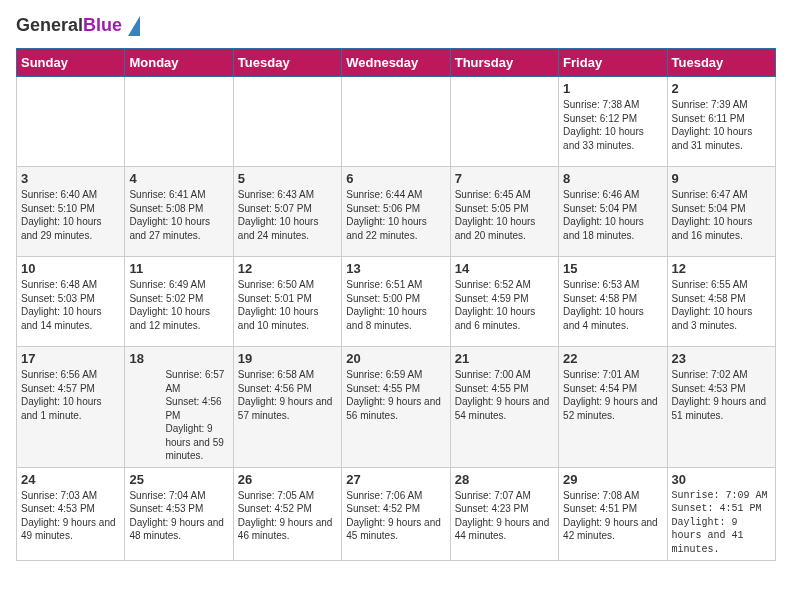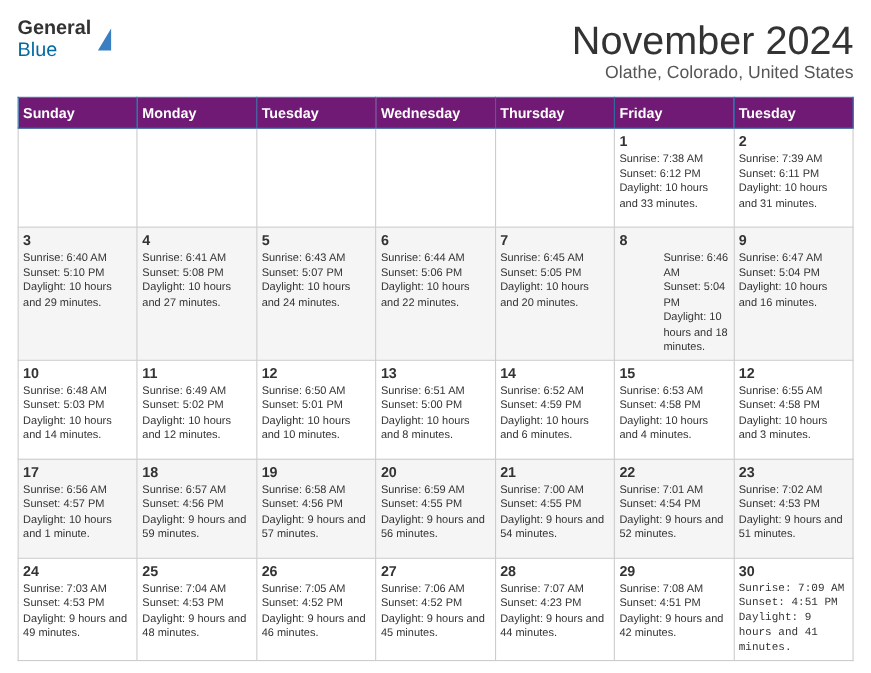--- a/index.html
+++ b/index.html
@@ -16,32 +16,32 @@
       justify-content: space-between;
       margin-bottom: 12px;
     }
     .logo {
       display: flex;
       align-items: center;
       gap: 4px;
     }
     .logo-text {
       display: flex;
-      flex-direction: column;
+      flex-direction: row;
       line-height: 1.1;
     }
     .logo-general {
       font-size: 18px;
       font-weight: bold;
       color: #333;
     }
     .logo-blue {
       font-size: 18px;
-      font-weight: normal;
-      color: #0369a1;
+      font-weight: bold;
+      color: #a21caf;
     }
     .logo-icon {
       width: 0;
       height: 0;
       border-left: 12px solid transparent;
       border-bottom: 20px solid #3a7fc1;
       margin-left: 2px;
     }
     .title-section {
       text-align: right;
@@ -53,21 +53,21 @@
     }
     .subtitle {
       font-size: 16px;
       color: #555;
     }
     .calendar {
       width: 100%;
       border-collapse: collapse;
     }
     .calendar thead tr {
-      background-color: #701a75;
+      background-color: #be185d;
     }
     .calendar thead th {
       color: #fff;
       font-size: 13px;
       font-weight: bold;
       padding: 6px 4px;
       text-align: left;
       border: 1px solid #2e6da4;
       width: calc(100% / 7);
     }
@@ -105,24 +105,20 @@
 </head>
 <body>
 
 <div class="header">
   <div class="logo">
     <div class="logo-text">
       <span class="logo-general">General</span>
       <span class="logo-blue">Blue</span>
     </div>
     <div class="logo-icon"></div>
-  </div>
-  <div class="title-section">
-    <div class="main-title">November 2024</div>
-    <div class="subtitle">Olathe, Colorado, United States</div>
   </div>
 </div>
 
 <table class="calendar">
   <thead>
     <tr>
     <th>Sunday</th>
         <th>Monday</th>
         <th>Tuesday</th>
         <th>Wednesday</th>
@@ -177,21 +173,21 @@
 Daylight: 10 hours and 22 minutes.</div>
         </td>
         <td>
           <span class="day-num">7</span>
           <div class="day-info" style="white-space: pre-line;">Sunrise: 6:45 AM
 Sunset: 5:05 PM
 Daylight: 10 hours and 20 minutes.</div>
         </td>
         <td>
           <span class="day-num">8</span>
-          <div class="day-info" style="white-space: pre-line; margin-left: 40px;">Sunrise: 6:46 AM
+          <div class="day-info" style="white-space: pre-line;">Sunrise: 6:46 AM
 Sunset: 5:04 PM
 Daylight: 10 hours and 18 minutes.</div>
         </td>
         <td>
           <span class="day-num">9</span>
           <div class="day-info" style="white-space: pre-line;">Sunrise: 6:47 AM
 Sunset: 5:04 PM
 Daylight: 10 hours and 16 minutes.</div>
         </td>
       </tr>
@@ -241,21 +237,21 @@
       </tr>
       <tr>
         <td>
           <span class="day-num">17</span>
           <div class="day-info" style="white-space: pre-line;">Sunrise: 6:56 AM
 Sunset: 4:57 PM
 Daylight: 10 hours and 1 minute.</div>
         </td>
         <td>
           <span class="day-num">18</span>
-          <div class="day-info" style="white-space: pre-line;">Sunrise: 6:57 AM
+          <div class="day-info" style="white-space: pre-line; margin-left: 36px;">Sunrise: 6:57 AM
 Sunset: 4:56 PM
 Daylight: 9 hours and 59 minutes.</div>
         </td>
         <td>
           <span class="day-num">19</span>
           <div class="day-info" style="white-space: pre-line;">Sunrise: 6:58 AM
 Sunset: 4:56 PM
 Daylight: 9 hours and 57 minutes.</div>
         </td>
         <td>

